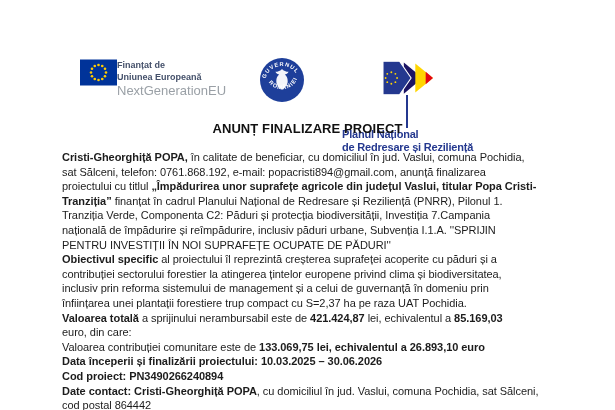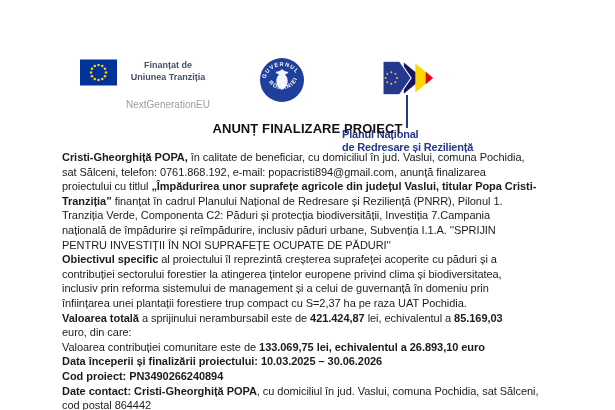--- a/index.html
+++ b/index.html
@@ -1,25 +1,25 @@
 <!DOCTYPE html>
 <html><head>
 <meta charset="utf-8">
 <style>
   html,body{margin:0;padding:0;background:#e9e9e9;}
   .page{
     position:relative;width:615px;height:410px;background:#ffffff;
     overflow:hidden;font-family:"Liberation Sans",sans-serif;
   }
   
-  .eu-logo{position:absolute;left:80px;top:59px;display:flex;gap:9px;align-items:flex-start;text-align:center;}
+  .eu-logo{position:absolute;left:80px;top:59px;display:flex;gap:0;align-items:flex-start;}
   .eu-flag{display:block;}
   .eu-text{padding-top:1px;line-height:11.5px;}
   .eu-text .bold-line{font-weight:bold;font-size:9px;color:#44506a;letter-spacing:0;}
-  .eu-text .sub-line{font-size:10px;color:#9aa0a6;margin-top:16px;}
+  .eu-text .sub-line{font-size:13px;color:#9aa0a6;margin-top:2px;}
   .gov-logo{position:absolute;left:259px;top:57px;}
   .pnrr-logo{position:absolute;left:342px;top:61px;display:flex;align-items:center;flex-direction:column;}
   .pnrr-sep{width:2px;height:33px;background:#24388f;margin:0 6px 0 5px;}
   .pnrr-text{line-height:13px;font-weight:bold;font-size:11px;color:#24388f;letter-spacing:-0.2px;}
   
   .doc-title{
     position:absolute;left:0;right:0;top:121px;text-align:center;
     font-weight:bold;font-size:13px;color:#111;letter-spacing:0.1px;
   }
   
@@ -45,21 +45,21 @@
         <circle cx="18.5" cy="20.5" r="1.3"></circle>
           <circle cx="14.75" cy="19.5" r="1.3"></circle>
         <circle cx="12" cy="16.75" r="1.3"></circle>
           <circle cx="11" cy="13" r="1.3"></circle>
         <circle cx="12" cy="9.25" r="1.3"></circle>
           <circle cx="14.75" cy="6.5" r="1.3"></circle>
       </g>
     </svg>
     <div class="eu-text">
       <div class="bold-line">Finanțat de</div>
-      <div class="bold-line">Uniunea Tranziția</div>
+      <div class="bold-line">Uniunea Europeană</div>
       <div class="sub-line">NextGenerationEU</div>
     </div>
   </div>
 
   <div class="gov-logo">
     <svg width="46" height="46" viewBox="0 0 46 46">
       <circle cx="23" cy="23" r="22" fill="#1E3F9A"></circle>
       <defs>
         <path id="arcTop" d="M 6 26 A 17 17 0 0 1 40 26"></path>
         <path id="arcBot" d="M 8 22 A 16 16 0 0 0 38 22"></path>

